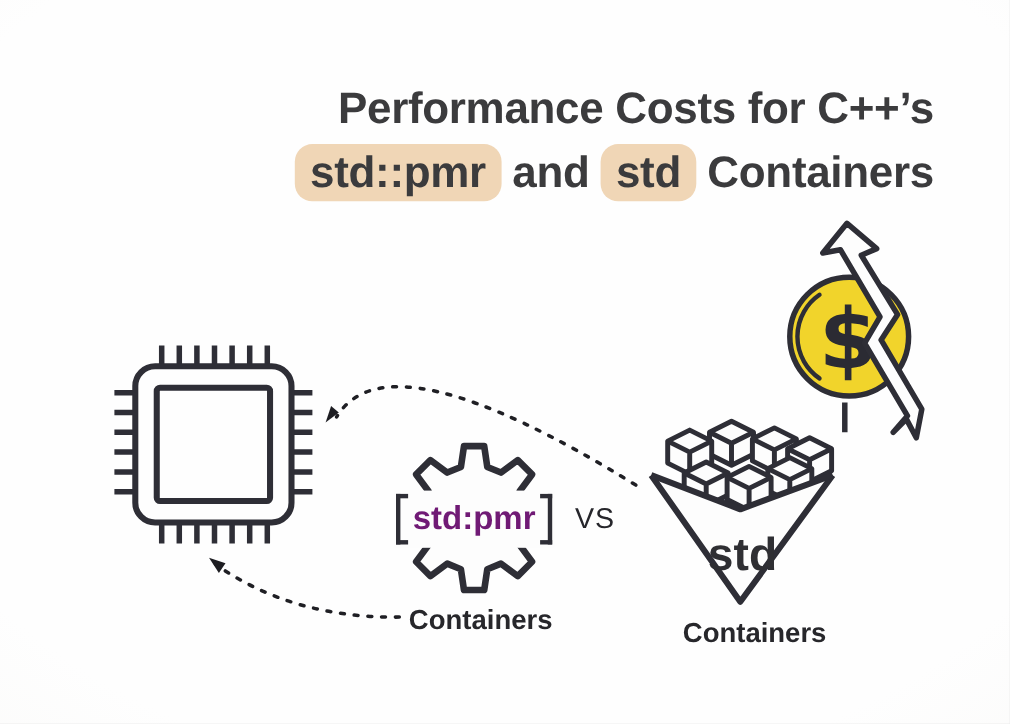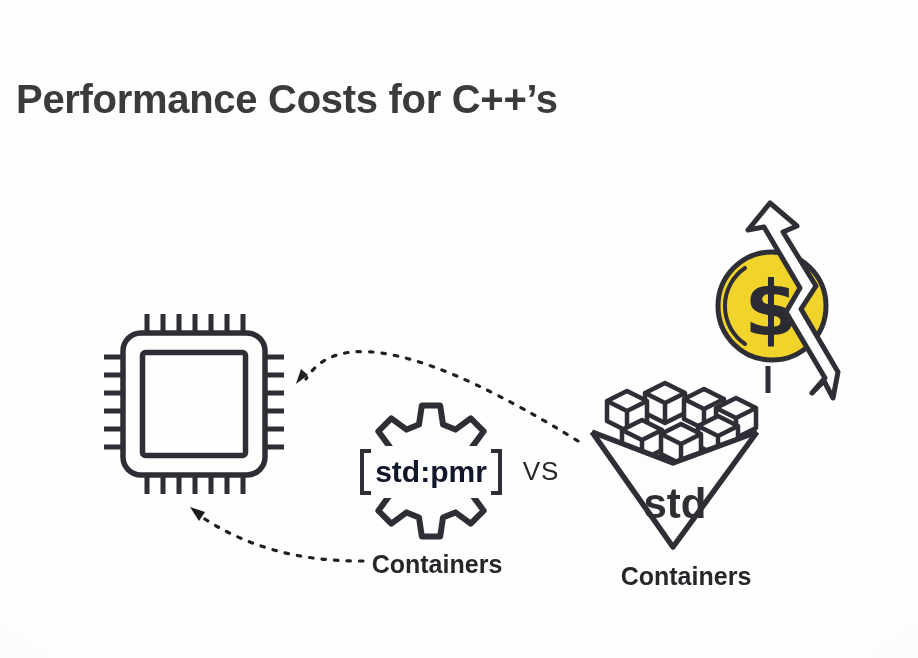--- a/index.html
+++ b/index.html
@@ -7,22 +7,22 @@
     position:relative;
     width:918px;height:658px;
     margin:0 auto;
     background:radial-gradient(115% 115% at 50% 45%, #fefefe 55%, #f5f4f2 100%);
     overflow:hidden;
     font-family:"Liberation Sans", sans-serif;
     color:#3a3a3c;
   }
   
   .title{
-    position:absolute; left:16px; top:70; width:845px;
-    text-align:left; top:70px;
+    position:absolute; left:4px; top:70; width:845px;
+    text-align:right; top:70px;
     font-weight:600; font-size:40px; line-height:58px;
     letter-spacing:-0.3px; color:#3b3b3d;
   }
   .t-line{white-space:nowrap;}
   .pill{
     display:inline-block; background:#f0d6b6; border-radius:16px;
     padding:1px 14px; margin:0 2px; line-height:50px;
   }
   .t-mid{margin:0 8px;}
   .t-end{margin-left:8px;}
@@ -38,21 +38,21 @@
   .ahead{fill:#1d1d22;stroke:none;}
   .coin-outline{stroke:#2e2e36;stroke-width:5;}
   .coin-arc{fill:none;stroke:#2e2e36;stroke-width:4;stroke-linecap:round;}
   .dollar{font-family:"DejaVu Sans","Liberation Sans",sans-serif;font-weight:700;font-size:76px;fill:#2b2b33;}
   .zigzag{fill:#fdfdfd;stroke:#2e2e36;stroke-width:5;stroke-linejoin:round;}
   
   .overlay{position:absolute;display:flex;align-items:center;justify-content:center;}
   .gear-label{
     left:358px;top:446px;width:146px;height:52px;
     background:#fdfdfd; gap:4px;
-    font-weight:700;font-size:30px;color:#0f172a;
+    font-weight:700;font-size:30px;color:#701a75;
   }
   .bracket{width:11px;height:46px;border:4.5px solid #2e2e36;box-sizing:border-box;}
   .bracket-l{border-right:none;}
   .bracket-r{border-left:none;}
   .vs{
     left:508px;top:450px;width:66px;height:42px;
     font-size:26px;font-weight:400;letter-spacing:1px;color:#26262b;
   }
   .std-label{
     left:615px;top:480px;width:120px;height:48px;
@@ -62,20 +62,23 @@
   .caption-pmr{left:357px;top:548px;width:160px;height:32px;}
   .caption-std{left:606px;top:560px;width:160px;height:32px;}
 </style>
 </head>
 <body>
 
 <div class="canvas">
 
   <div class="title">
     <div class="t-line">Performance Costs for C++’s</div>
+    <div class="t-line">
+      <span class="pill">std::pmr</span><span class="t-mid">and</span><span class="pill">std</span><span class="t-end">Containers</span>
+    </div>
   </div>
 
   <svg class="scene" width="918" height="658" viewBox="0 0 918 658">
     <defs>
       <g id="cube">
         <path class="cube-body" d="M0 10 L20 0 L40 10 L40 30 L20 40 L0 30 Z"></path>
         <path class="cube-lines" d="M0 10 L20 20 L40 10 M20 20 L20 40"></path>
       </g>
     </defs>
 

